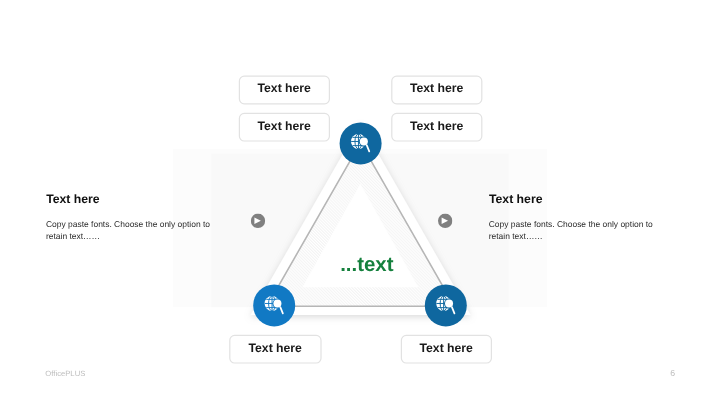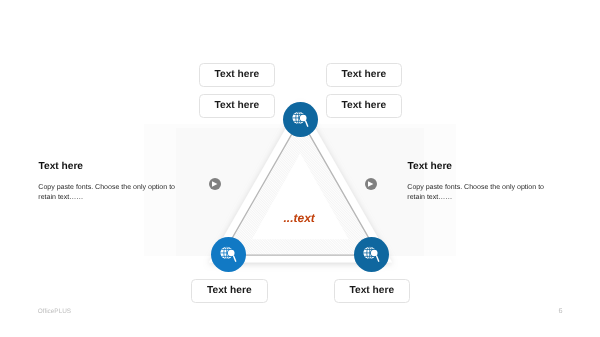--- a/index.html
+++ b/index.html
@@ -10,21 +10,21 @@
   .tri-wrap{position:absolute;left:140px;top:95px;width:320px;height:180px;}
   .tbox{position:absolute;box-sizing:border-box;border:1px solid #e2e2e2;border-radius:4.5px;background:#fff;
         display:flex;align-items:center;justify-content:center;
         font-size:10.2px;font-weight:bold;color:#1a1a1a;letter-spacing:0;}
   .node{position:absolute;--disc:#0f679f;overflow:visible;}
   .node-disc{fill:var(--disc);}
   .gicon{fill:none;}
   .play{position:absolute;width:12px;height:12px;}
   .heading{position:absolute;font-size:10.2px;font-weight:bold;color:#111;}
   .body{position:absolute;font-size:7.05px;color:#2b2b2b;line-height:10.4px;}
-  .centertext{position:absolute;font-size:12px;font-weight:bold;color:#c2410c;font-style:italic;}
+  .centertext{position:absolute;font-size:17px;font-weight:bold;color:#15803d;}
   .footer-l{position:absolute;left:37.8px;top:307.6px;font-size:6.4px;color:#bdbdbd;letter-spacing:0;}
   .footer-r{position:absolute;left:558.6px;top:305.6px;font-size:7.3px;color:#bdbdbd;}
 </style>
 </head>
 <body>
 
 <div class="slide">
   <div class="backdrop-outer"></div>
   <div class="backdrop-inner"></div>
 

